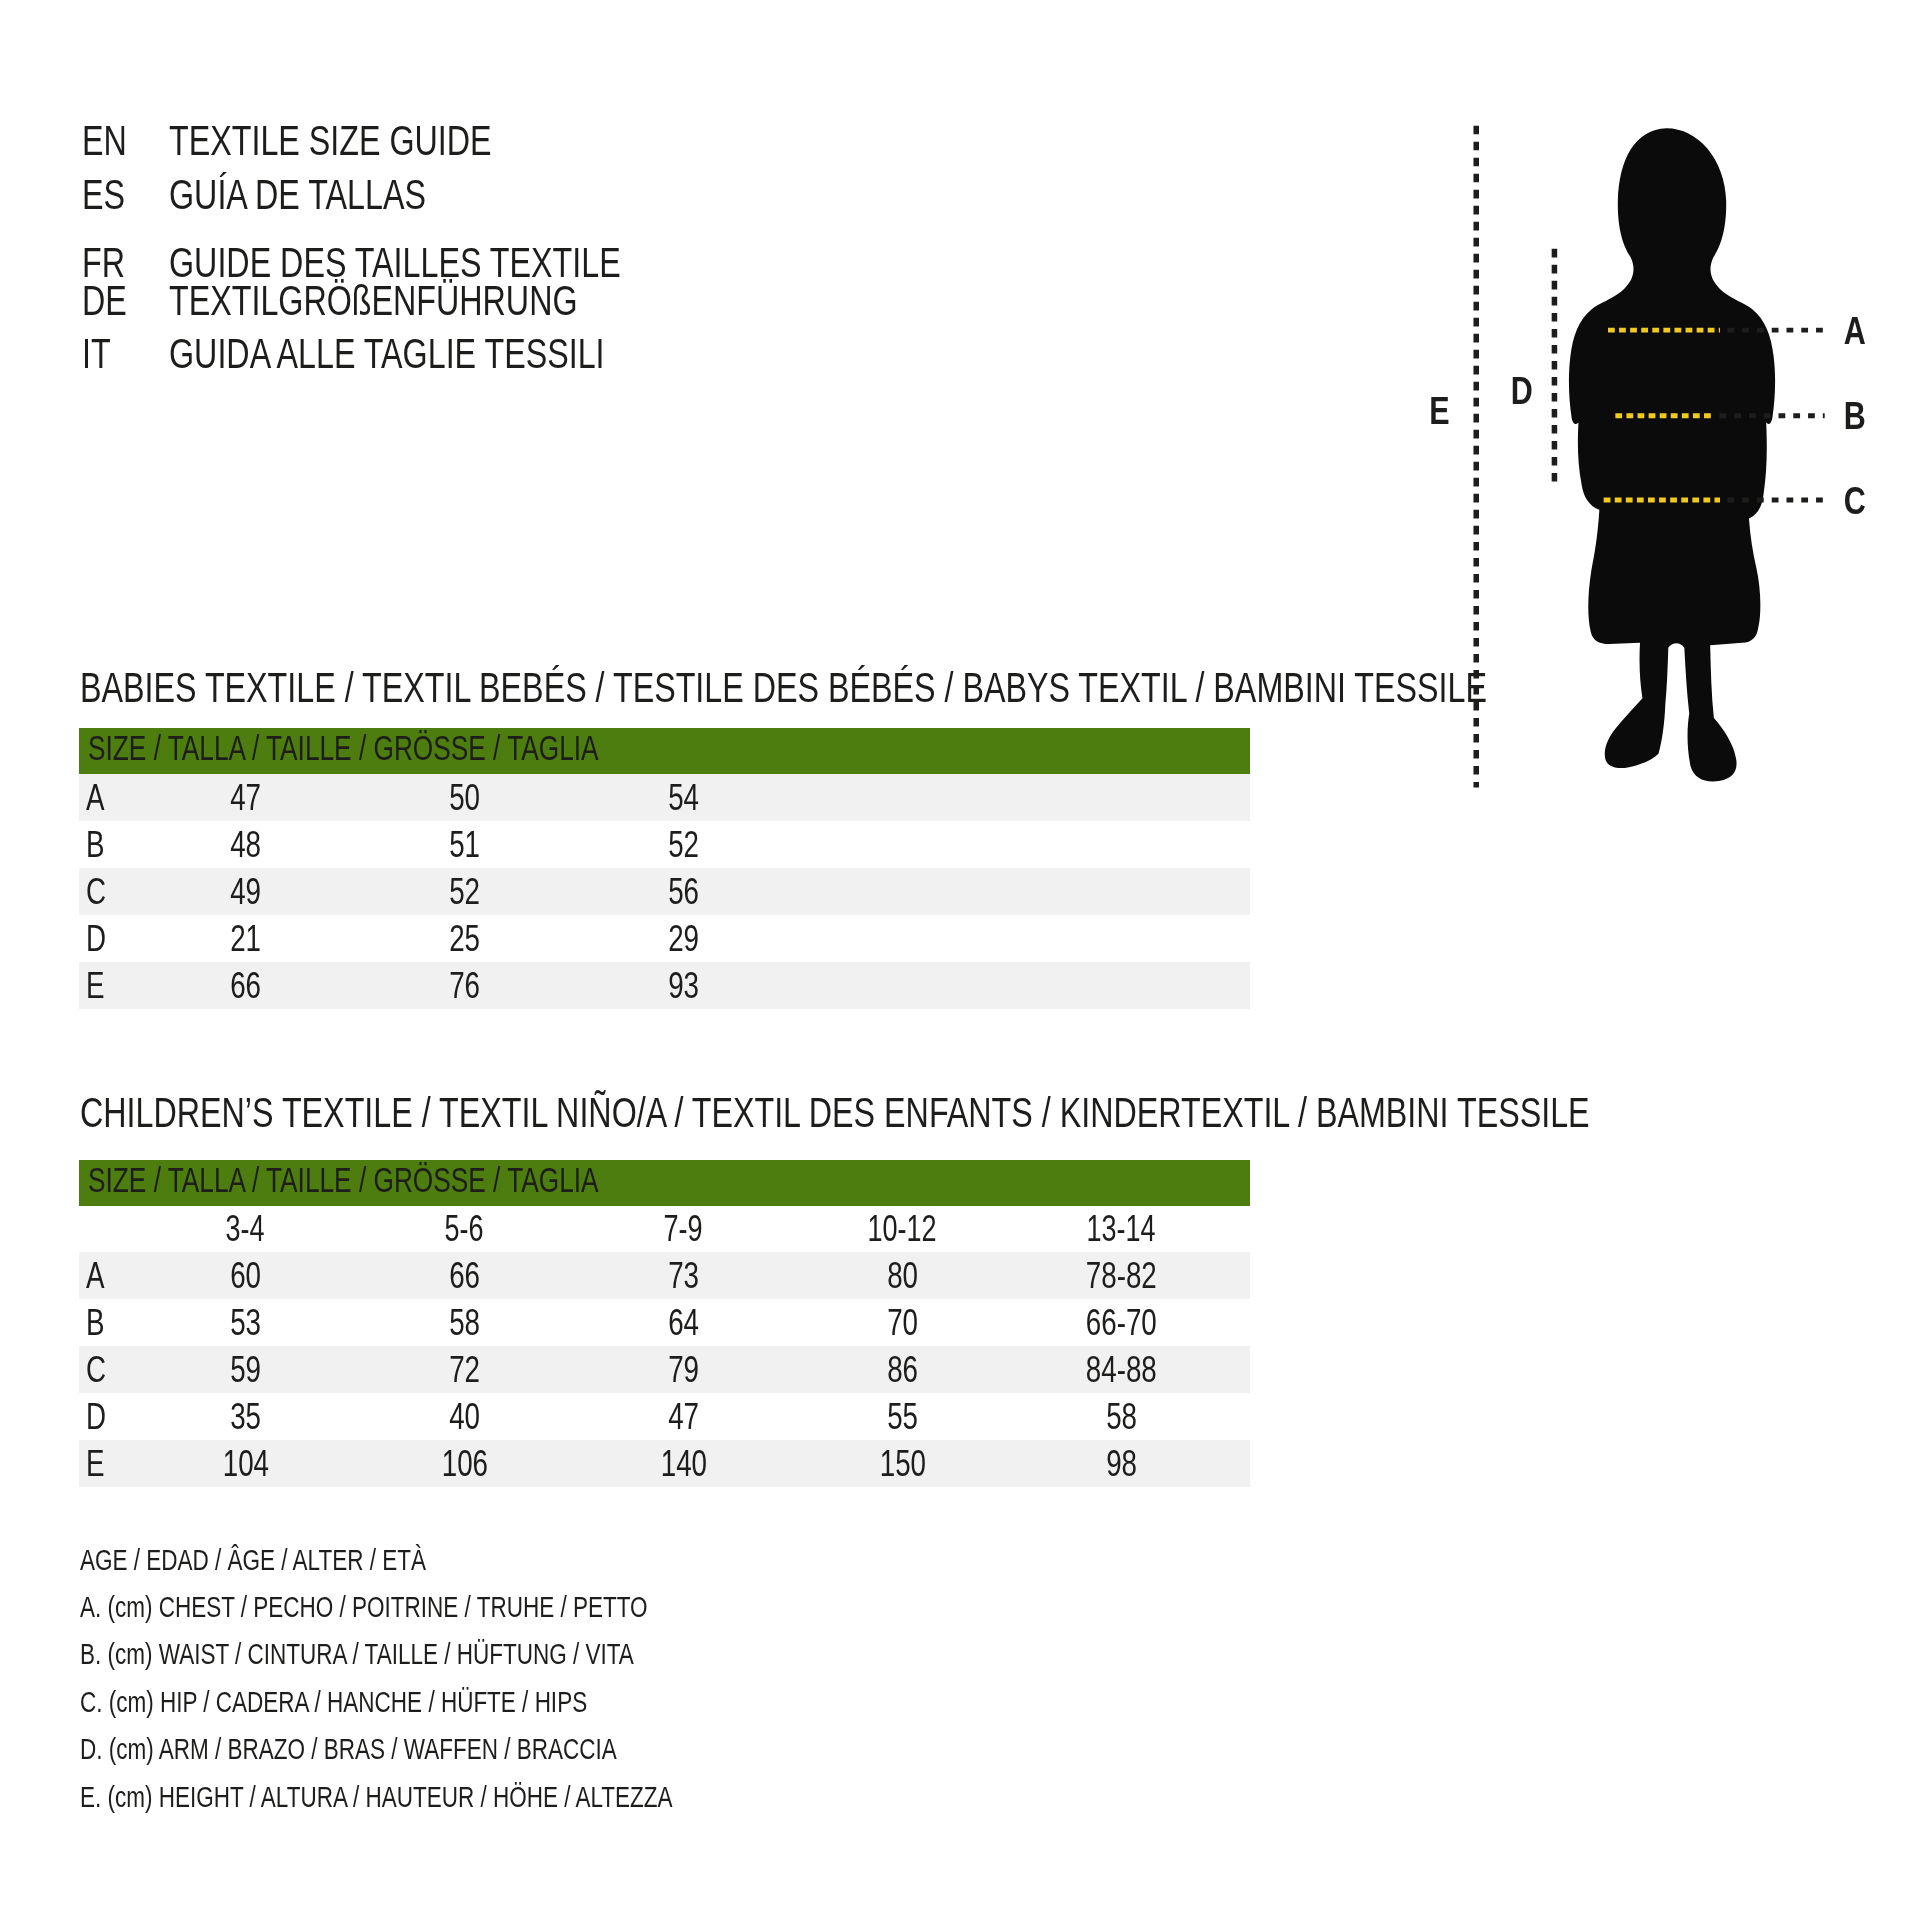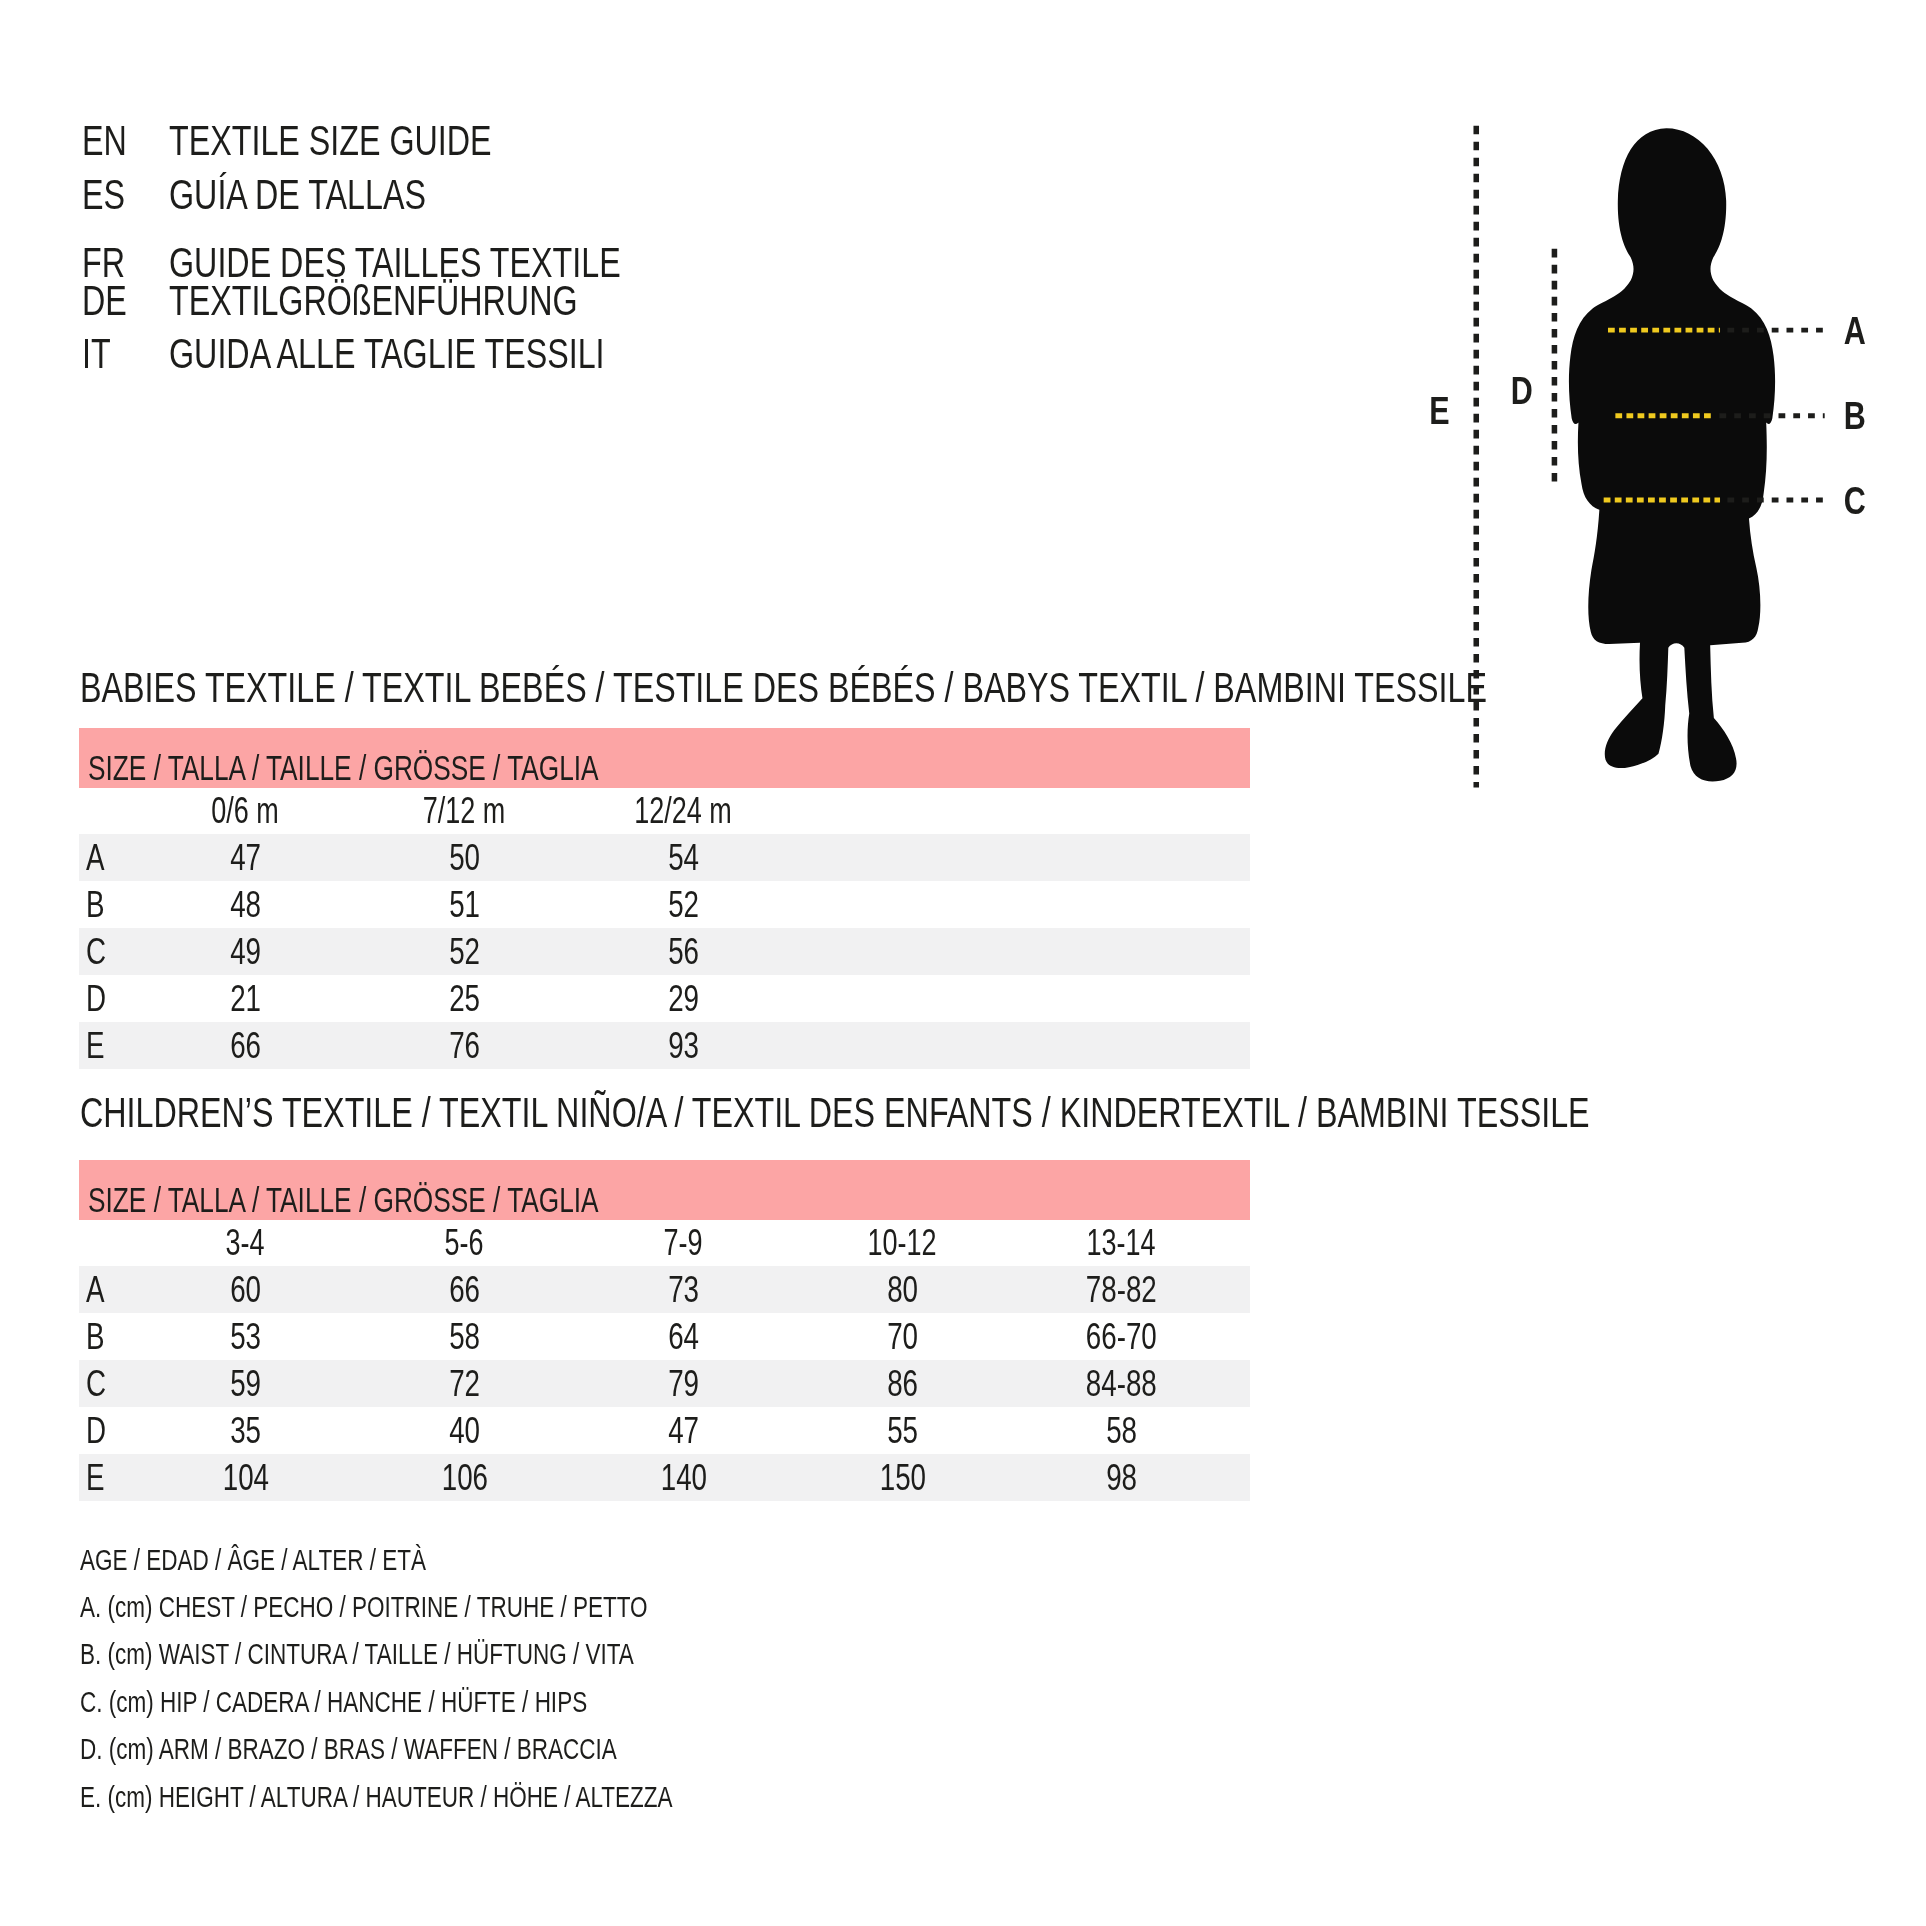--- a/index.html
+++ b/index.html
@@ -13,21 +13,21 @@
 
   
   .lang-row { position:absolute; left:82px; height:55px; display:flex; align-items:center; font-size:43px; }
   .lang-code { width:87px; flex:0 0 87px; }
 
   
   .sect-h { position:absolute; left:80px; height:49px; display:flex; align-items:center; font-size:43px; }
 
   
   .tbl { position:absolute; left:79px; }
-  .sizebar { width:1171px; height:60px; background:#fca5a5; display:flex; align-items:flex-end; padding-left:8.6px; box-sizing:border-box; font-size:35px; }
+  .sizebar { width:1171px; height:46px; background:#4d7c0f; display:flex; align-items:flex-start; padding-left:8.6px; box-sizing:border-box; font-size:35px; }
   .trow { width:1171px; height:47px; display:flex; align-items:center; font-size:37px; }
   .trow.head { height:46px; font-size:36px; }
   .trow.alt { background:#f1f1f2; }
   .lcell { width:57px; flex:0 0 57px; padding-left:7.4px; box-sizing:border-box; }
   .vcell { width:219px; flex:0 0 219px; display:flex; justify-content:center; align-items:center; }
 
   
   .legend-row { position:absolute; left:80px; height:47px; display:flex; align-items:center; font-size:30px; }
 
   
@@ -117,32 +117,20 @@
   </svg>
 
   <div class="sect-h" style="top:642px">
     <span class="t">BABIES TEXTILE / TEXTIL BEBÉS / TESTILE DES BÉBÉS / BABYS TEXTIL / BAMBINI TESSILE</span>
   </div>
 
   <div class="tbl" style="top:707px">
     <div class="sizebar">
       <span class="t">SIZE / TALLA / TAILLE / GRÖSSE / TAGLIA</span>
     </div>
-    <div class="trow head">
-      <span class="lcell"></span>
-      <span class="vcell">
-          <span class="tc">0/6 m</span>
-        </span>
-      <span class="vcell">
-          <span class="tc">7/12 m</span>
-        </span>
-      <span class="vcell">
-          <span class="tc">12/24 m</span>
-        </span>
-    </div>
     <div class="trow alt">
       <span class="lcell"><span class="t">A</span></span>
       <span class="vcell">
           <span class="tc">47</span>
         </span>
       <span class="vcell">
           <span class="tc">50</span>
         </span>
       <span class="vcell">
           <span class="tc">54</span>

